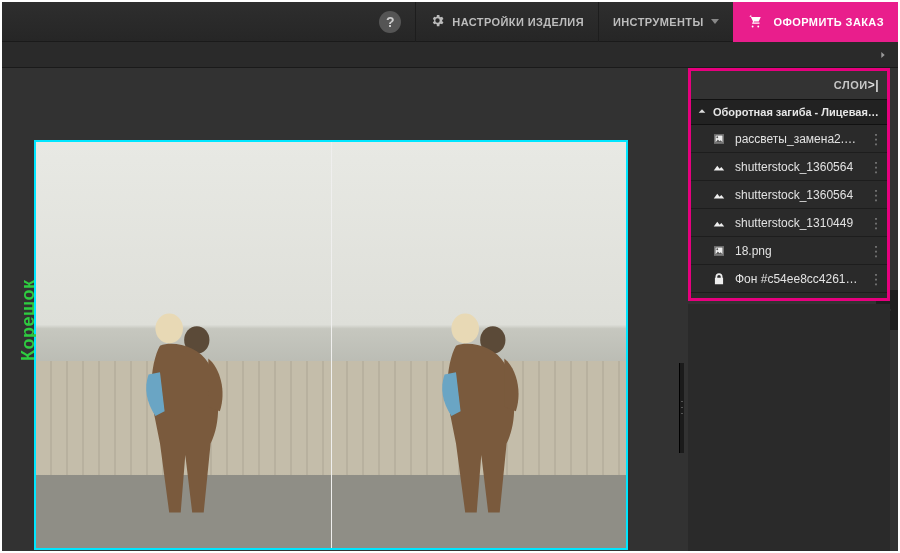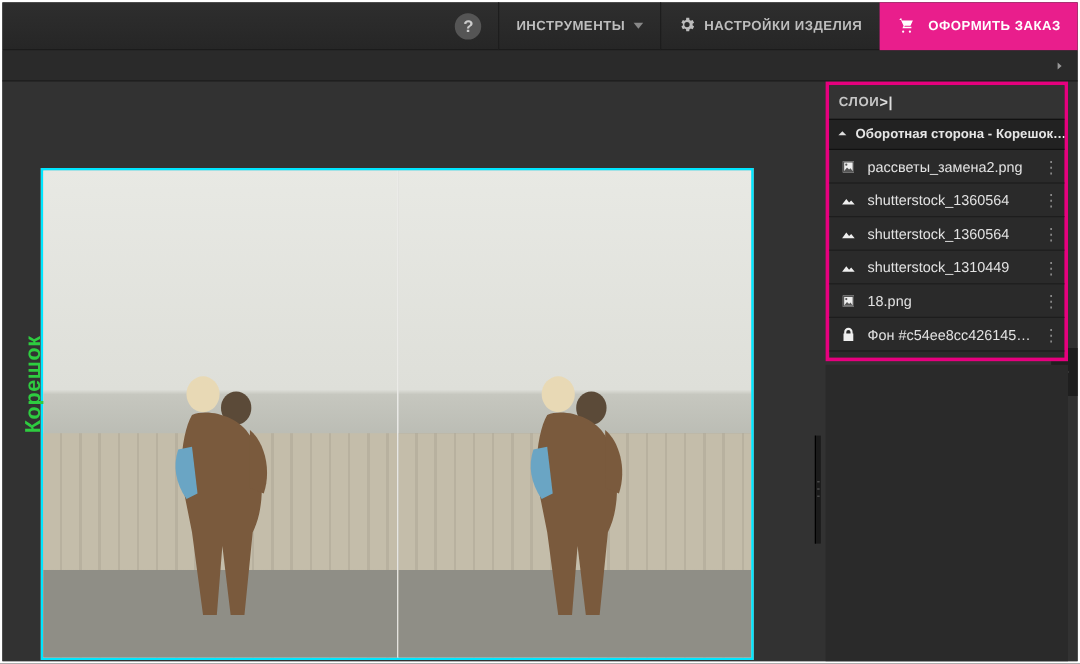--- a/index.html
+++ b/index.html
@@ -41,51 +41,51 @@
   .fold-label { position:absolute; top:6px; right:10px; color:#2ecc40; font-weight:bold; font-size:20px; }
 
   .add-btn { position:absolute; top:8px; right:12px; width:26px; height:26px; border-radius:50%; background:#3b3b3b; border:1px solid #555; display:flex; align-items:center; justify-content:center; color:#bbb; font-size:18px; cursor:pointer; }
 
   .side-arrow { position:absolute; top:50%; right:-2px; transform:translateY(-50%); width:24px; height:40px; background:#1f1f1f; display:flex; align-items:center; justify-content:center; cursor:pointer; }
   .side-arrow svg{ fill:#aaa; }
 
   
   .panel { width:202px; height:233px; position:absolute; right:8px; top:0; background:#2a2a2a; border:3px solid #e6007e; }
   .panel-fill { position:absolute; top:236px; right:8px; width:202px; bottom:0; background:#2a2a2a; }
-  .panel-head { height:28px; background:#333; color:#c7c7c7; font-size:11px; font-weight:bold; display:flex; align-items:center; justify-content:flex-start; padding:0 8px; letter-spacing:.5px; }
+  .panel-head { height:28px; background:#333; color:#c7c7c7; font-size:11px; font-weight:bold; display:flex; align-items:center; justify-content:flex-end; padding:0 8px; letter-spacing:.5px; }
   .collapse-ic { cursor:pointer; color:#ddd; font-size:12px; }
   .page-row { height:26px; background:#222; color:#e6e6e6; font-size:11px; font-weight:bold; display:flex; align-items:center; padding:0 6px; gap:6px; border-top:1px solid #111; border-bottom:1px solid #111; white-space:nowrap; overflow:hidden; text-overflow:ellipsis; }
   .page-row .chev-up svg{ fill:#ddd; }
-  .layer { height:28px; display:flex; align-items:center; gap:8px; padding:0 6px 0 8px; color:#e2e2e2; font-size:12px; border-bottom:1px solid #1d1d1d; }
+  .layer { height:28px; display:flex; align-items:center; gap:8px; padding:0 6px 0 20px; color:#e2e2e2; font-size:12px; border-bottom:1px solid #1d1d1d; }
   .layer .thumb { width:16px; height:16px; display:flex; align-items:center; justify-content:center; }
   .layer .thumb svg{ fill:#eaeaea; }
   .layer .lname { flex:1; white-space:nowrap; overflow:hidden; text-overflow:ellipsis; }
   .layer .kebab { width:12px; color:#888; font-size:14px; text-align:center; cursor:pointer; }
 
   .handle { position:absolute; top:295px; right:214px; width:5px; height:90px; background:#1b1b1b; border-left:1px solid #000; }
   .handle .tick{position:absolute; left:1px; right:1px; height:1px; background:#555;}
   .handle .t1{top:38px;} .handle .t2{top:44px;} .handle .t3{top:50px;}
 </style>
 </head>
 <body>
 
 <div class="app">
   <div class="topbar">
     <div class="help-icon">?</div>
-    <div class="btn">
-      <span>ИНСТРУМЕНТЫ</span>
-      <span class="dd-tri"></span>
-    </div>
     <div class="btn">
       <span class="gear-icon">
         <svg width="15" height="15" viewBox="0 0 24 24">
             <path d="M19.4 13a7.5 7.5 0 000-2l2.1-1.6-2-3.5-2.5 1a7.6 7.6 0 00-1.7-1L15 3h-4l-.3 2.9a7.6 7.6 0 00-1.7 1l-2.5-1-2 3.5L6.6 11a7.5 7.5 0 000 2l-2.1 1.6 2 3.5 2.5-1c.5.4 1.1.8 1.7 1L11 21h4l.3-2.9c.6-.2 1.2-.6 1.7-1l2.5 1 2-3.5L19.4 13zM12 15.5A3.5 3.5 0 1115.5 12 3.5 3.5 0 0112 15.5z"></path>
           </svg>
       </span>
       <span>НАСТРОЙКИ ИЗДЕЛИЯ</span>
+    </div>
+    <div class="btn">
+      <span>ИНСТРУМЕНТЫ</span>
+      <span class="dd-tri"></span>
     </div>
     <div class="btn primary">
       <span class="cart-icon">
         <svg width="15" height="15" viewBox="0 0 24 24">
             <path d="M7 4h-2l-1 2h2l3.6 7.6L8 17h12v-2H10.4l.9-1.6h7.5l3.2-7H7zM9 20a1.5 1.5 0 101.5 1.5A1.5 1.5 0 009 20zm9 0a1.5 1.5 0 101.5 1.5A1.5 1.5 0 0018 20z"></path>
           </svg>
       </span>
       <span>ОФОРМИТЬ ЗАКАЗ</span>
     </div>
   </div>
@@ -149,21 +149,21 @@
 
     <div class="panel">
       <div class="panel-head">
         <span>СЛОИ</span>
         <span class="collapse-ic">&gt;|</span>
       </div>
       <div class="page-row">
         <span class="chev-up"><svg width="10" height="10" viewBox="0 0 24 24">
               <path d="M4 16l8-8 8 8z"></path>
             </svg></span>
-        <span>Оборотная сторона - Корешок…</span>
+        <span>Оборотная загиба - Лицевая…</span>
       </div>
       <div id="layers-list">
           <div class="layer">
             <span class="thumb">
               <svg width="14" height="14" viewBox="0 0 24 24">
                 <path fill="#eee" d="M4 4h16v16H4z"></path>
                 <path fill="#555" d="M4 4h16v16H4zM6 6v12h12V6z"></path>
                 <circle cx="9" cy="9" r="1.6" fill="#555"></circle>
                 <path fill="#555" d="M6 18l4-5 3 3 2-2 3 4z"></path>
               </svg>

